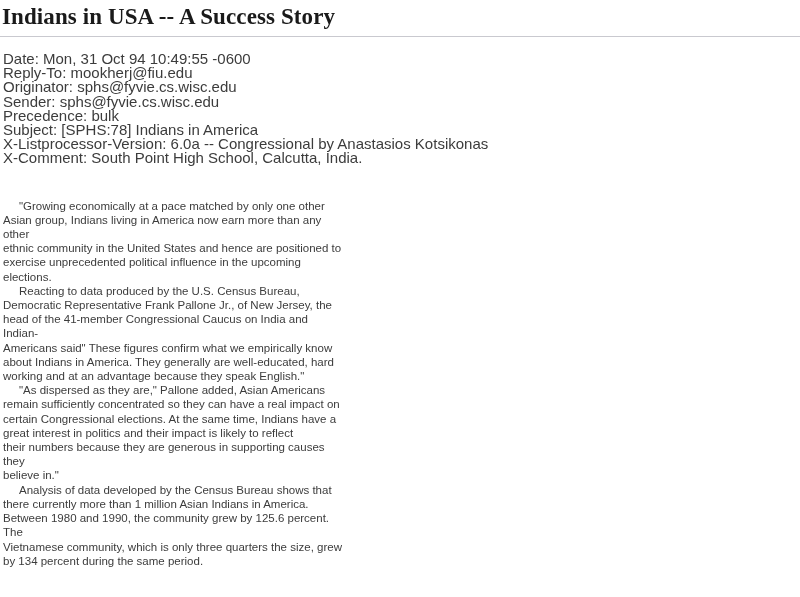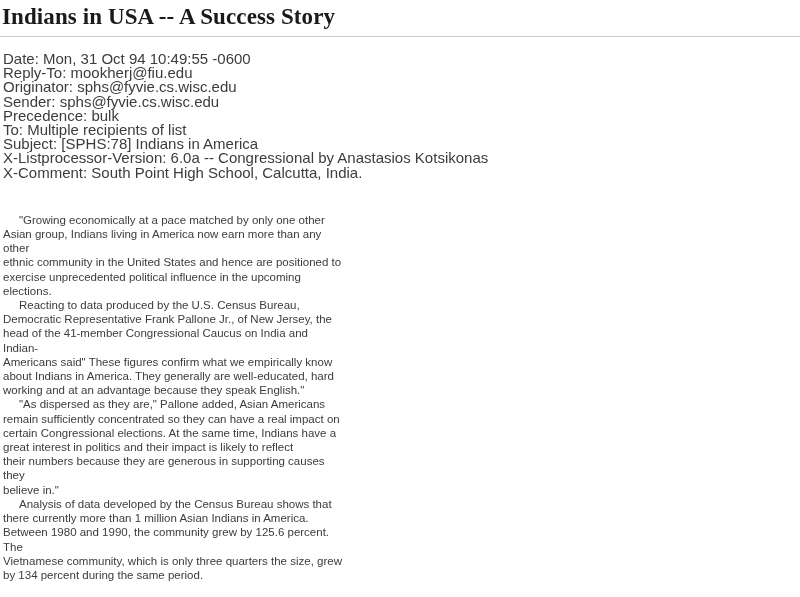--- a/index.html
+++ b/index.html
@@ -90,21 +90,20 @@
 
   <hr class="title-rule">
 
   <div class="mail-headers">
 
   <div class="hdr-line">Date: Mon, 31 Oct 94 10:49:55 -0600</div>
       <div class="hdr-line">Reply-To: mookherj@fiu.edu</div>
       <div class="hdr-line">Originator: sphs@fyvie.cs.wisc.edu</div>
       <div class="hdr-line">Sender: sphs@fyvie.cs.wisc.edu</div>
       <div class="hdr-line">Precedence: bulk</div>
-      <div class="hdr-line">To: Multiple recipients of list</div>
       <div class="hdr-line">Subject: [SPHS:78] Indians in America</div>
       <div class="hdr-line">X-Listprocessor-Version: 6.0a -- Congressional by Anastasios Kotsikonas</div>
       <div class="hdr-line">X-Comment: South Point High School, Calcutta, India.</div>
     </div>
 
   <div class="mail-body">
 
       <p class="body-para indented spaced">"Growing economically at a pace matched by only one other
 Asian group, Indians living in America now earn more than any other
 ethnic community in the United States and hence are positioned to

